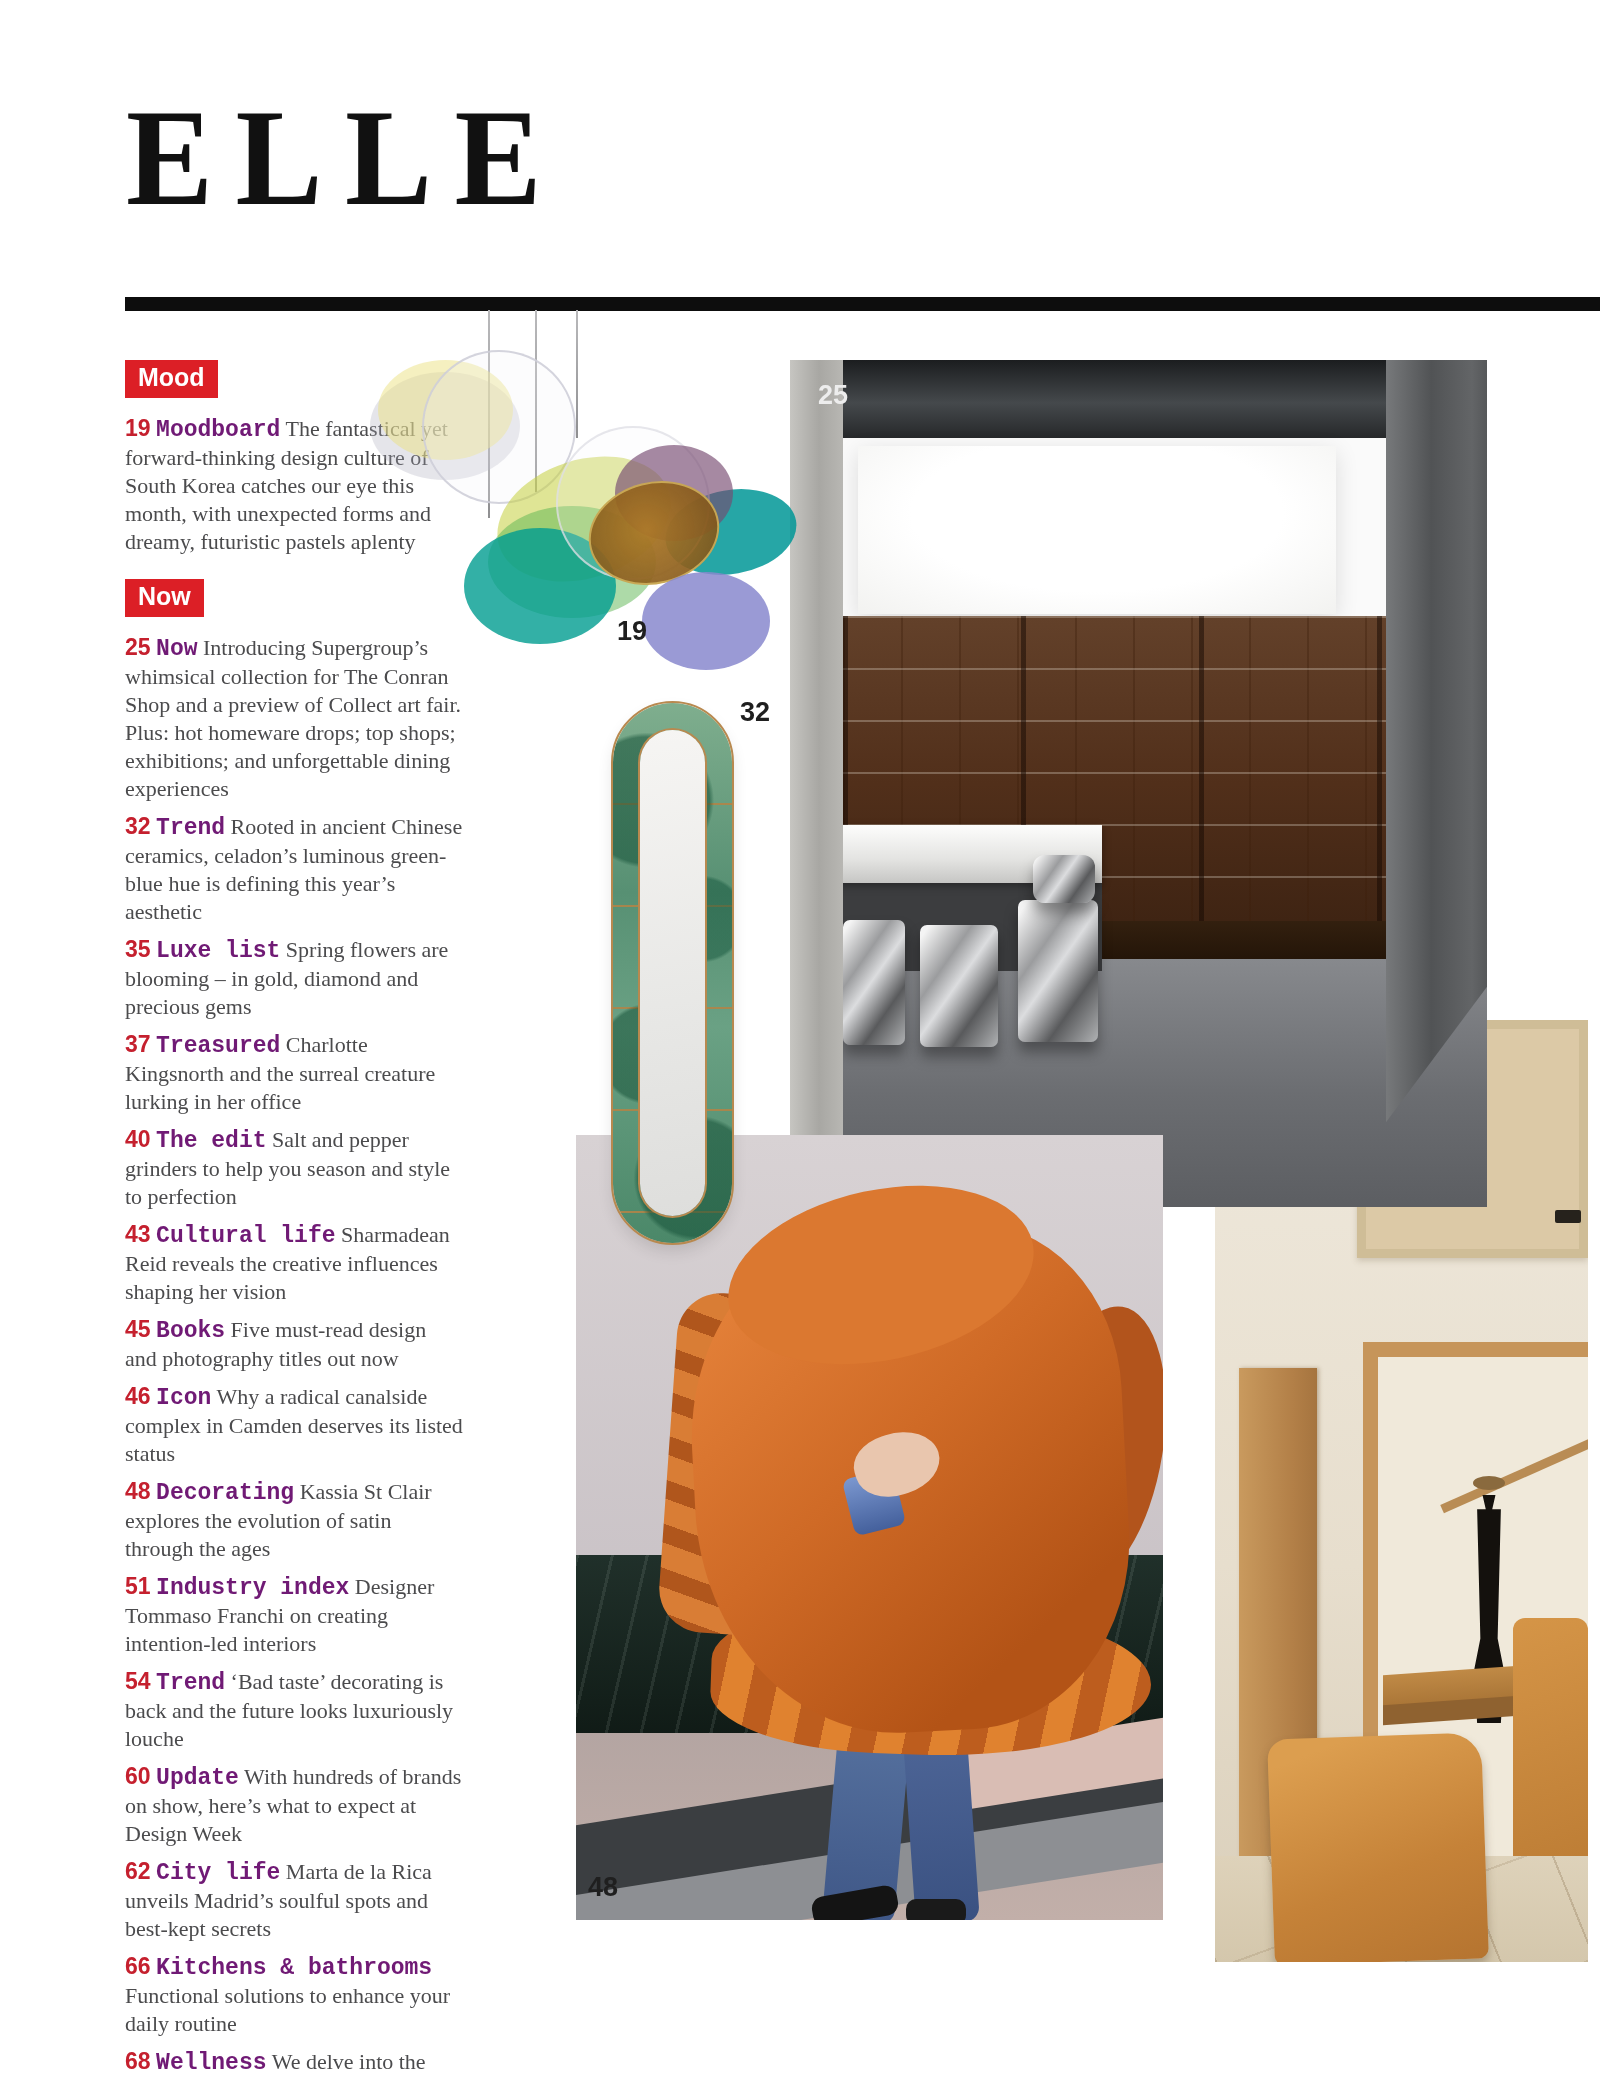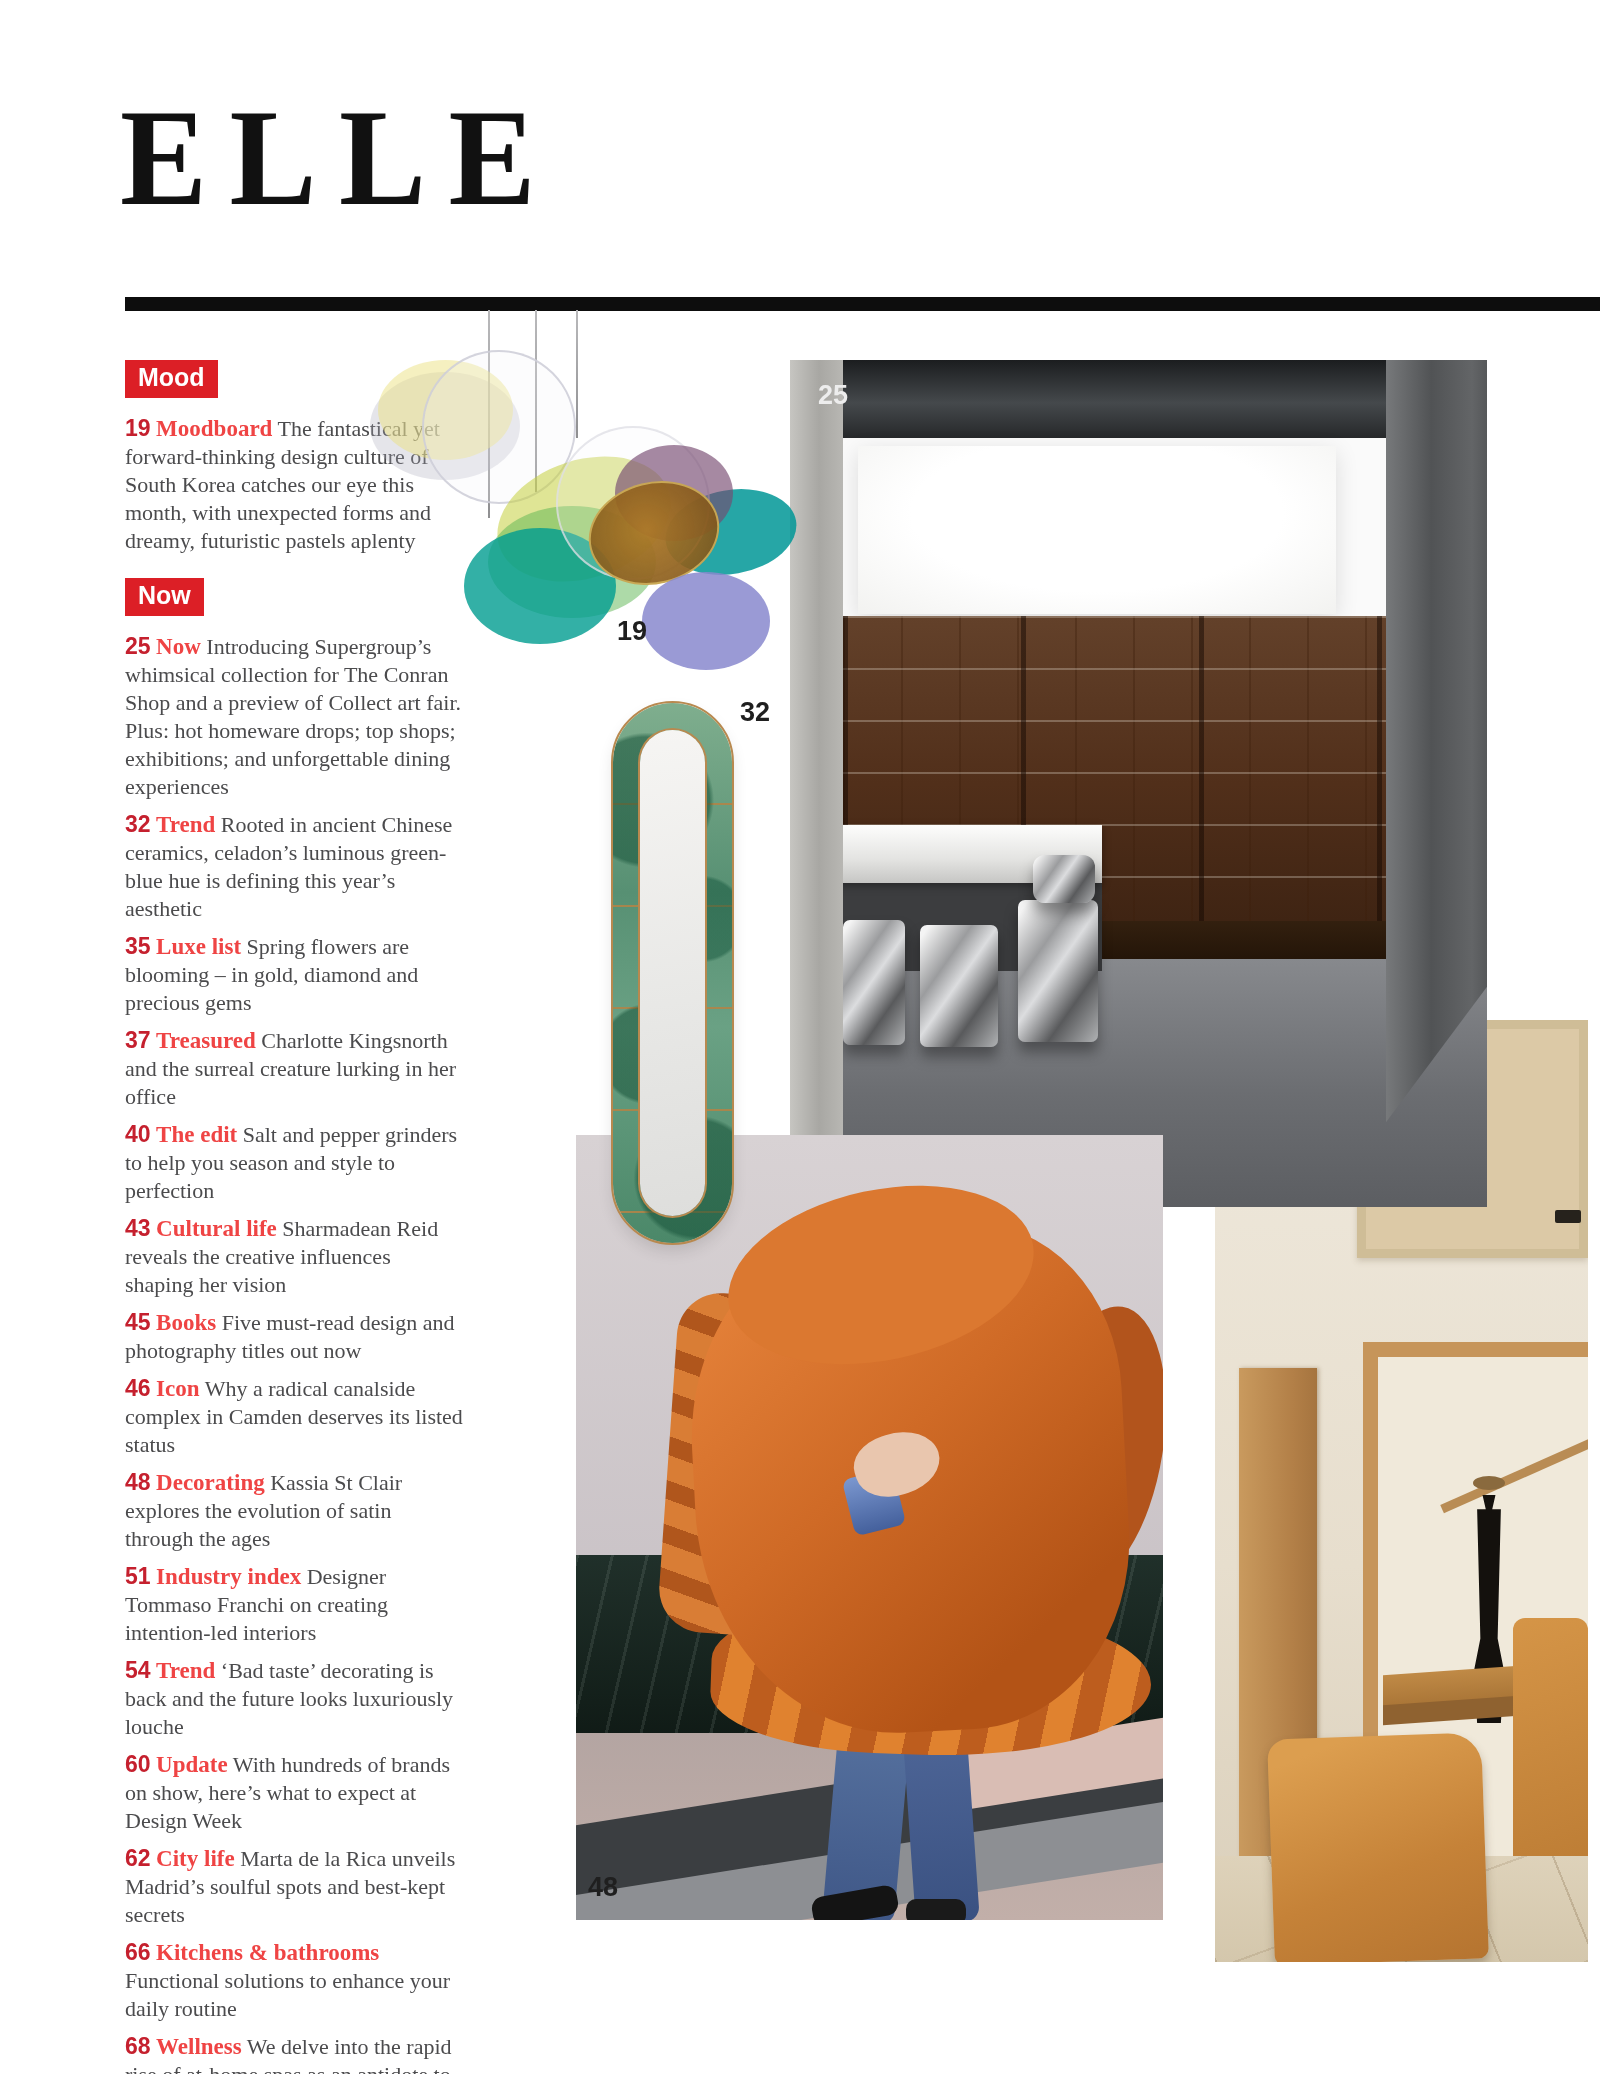--- a/index.html
+++ b/index.html
@@ -1,33 +1,33 @@
 <!DOCTYPE html>
 <html><head>
 <meta charset="utf-8">
 <style>
   html,body{margin:0;padding:0;background:#e9e9e9;}
   .page{position:relative;width:1600px;height:2074px;background:#ffffff;overflow:hidden;
         font-family:"Liberation Sans",sans-serif;}
   
-  .logo{position:absolute;left:120px;top:88px;}
+  .logo{position:absolute;left:126px;top:88px;}
   .logo-elle{font-family:"Liberation Serif",serif;font-weight:bold;font-size:128px;line-height:1;
              letter-spacing:22px;color:#111;transform:scale(1.02,1.08);transform-origin:left top;}
   .logo-deco{font-family:"Liberation Sans",sans-serif;font-size:46px;letter-spacing:3.5px;
              color:#1a1a1a;margin-top:2px;font-weight:normal;}
   .rule{position:absolute;left:125px;top:297px;width:1475px;height:14px;background:#0d0d0d;}
   
   .toc{position:absolute;left:125px;top:360px;width:338px;}
   .badge{display:inline-block;background:#dc1f26;color:#fff;font-weight:bold;font-size:25px;
          padding:3px 13px 6px;margin:0 0 16px;}
   .badge.later{margin-top:14px;}
   .entry{margin:0 0 9px;font-family:"Liberation Serif",serif;font-size:22px;line-height:28px;
          color:#4b4b4d;}
   .entry .num{font-family:"Liberation Sans",sans-serif;font-weight:bold;font-size:23px;color:#c5202e;}
-  .entry .title{font-family:Liberation Serif, serif;font-weight:bold;font-size:23px;color:#ef4444;}
+  .entry .title{font-family:Liberation Mono, monospace;font-weight:bold;font-size:23px;color:#701a75;}
   
   .photo{position:absolute;overflow:hidden;}
   .abs{position:absolute;}
   
   .photo-top{left:790px;top:360px;width:697px;height:847px;background:#707276;z-index:2;}
   .pt-band{left:0;top:0;width:697px;height:78px;background:linear-gradient(180deg,#1b1d1f,#45494c 55%,#26282a);}
   .pt-white{left:0;top:78px;width:697px;height:182px;background:#fafafa;}
   .pt-glow{left:68px;top:86px;width:478px;height:168px;background:radial-gradient(ellipse at 50% 40%,#ffffff 55%,#f2f2f0);box-shadow:0 6px 22px rgba(0,0,0,0.12);}
   .pt-wood{left:53px;top:256px;width:545px;height:305px;
      background:

